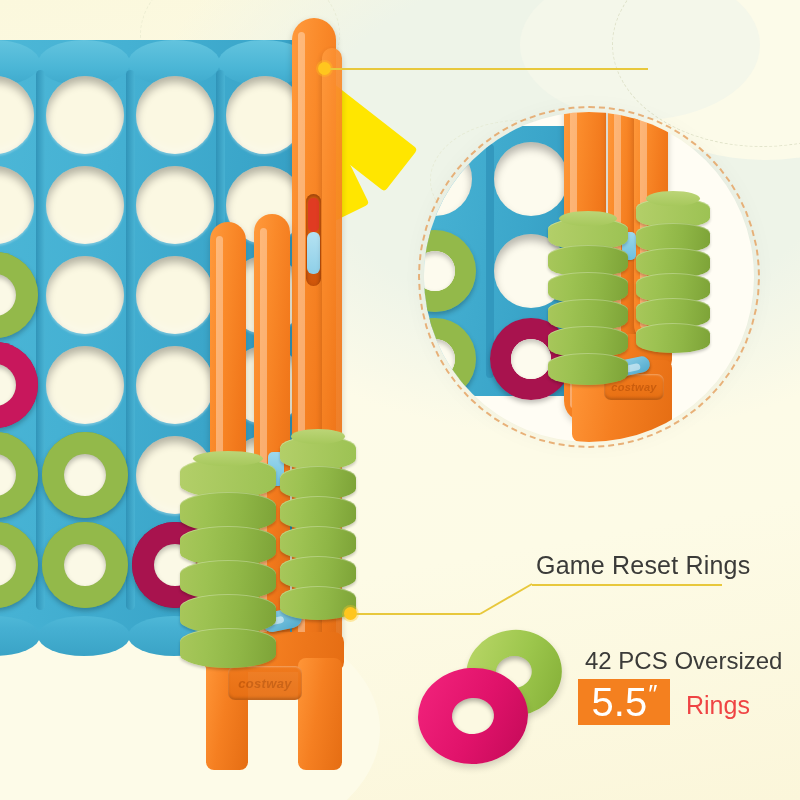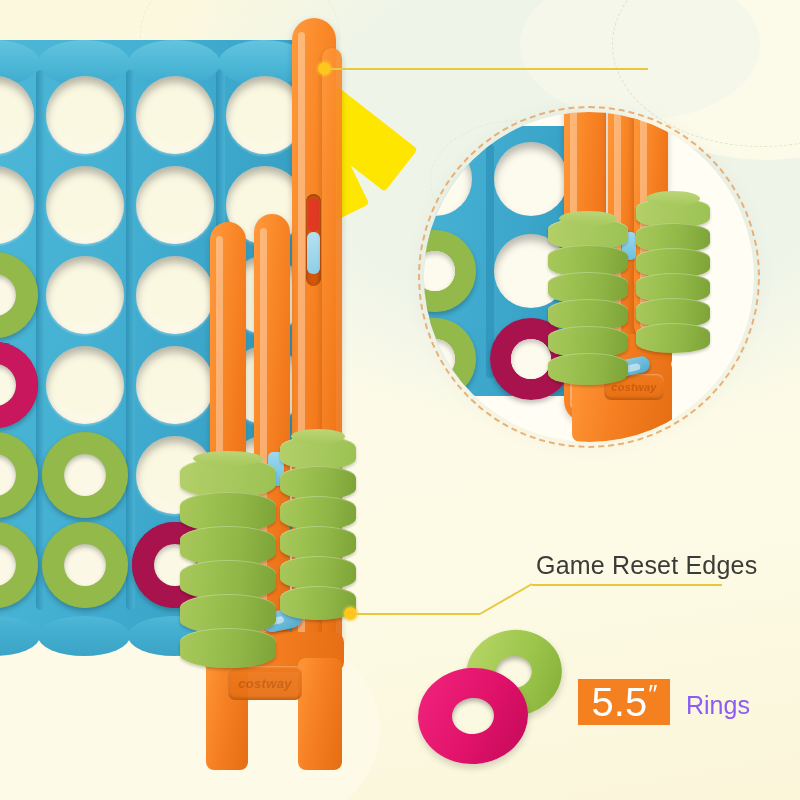--- a/index.html
+++ b/index.html
@@ -127,21 +127,21 @@
   .loose .body { position:absolute; width:100%; height:100%; border-radius:50%;
       box-shadow:0 4px 7px rgba(0,0,0,.16); }
   .loose .hole2 { position:absolute; border-radius:50%; background:#fcf9e2; }
 
   
   .spec-top { position:absolute; color:#3b3b39; font-size:24px; white-space:nowrap; }
   .spec-badge { position:absolute; background:#f4801f; color:#fff;
       display:flex; align-items:center; justify-content:center;
       font-size:40px; font-weight:500; letter-spacing:0px; }
   .spec-badge .q { font-size:26px; vertical-align:top; line-height:1; position:relative; top:-8px; left:1px;}
-  .spec-rings { position:absolute; color:#8b5cf6; font-size:25px;text-align:right; }
+  .spec-rings { position:absolute; color:#ef4444; font-size:25px;text-align:right; }
 
   .banner { position:absolute; background:#f07f3f; color:#fffdf7;
       display:flex; align-items:center; justify-content:center; font-size:26px; letter-spacing:.3px;}
 </style>
 </head>
 <body>
 
 <div id="stage">
 
   <div class="bg-base"></div>
@@ -314,21 +314,22 @@
 
   <div class="cal-dot" style="left:318px; top:62px;"></div>
   <div class="cal-line" style="left:330px; top:68px; width:318px;"></div>
   <div class="cal-underline" style="left:430px; top:68px; width:218px;"></div>
 
 
   <div class="cal-dot" style="left:344px; top:607px;"></div>
   <div class="cal-line" style="left:356px; top:613px; width:124px;"></div>
   <div class="diag" style="left:480px; top:613px; width:60px; transform:rotate(-30deg);"></div>
   <div class="cal-underline" style="left:532px; top:584px; width:190px;"></div>
-  <div class="cal-label" style="left:536px; top:551px;">Game Reset Edges</div>
-
+  <div class="cal-label" style="left:536px; top:551px;">Game Reset Rings</div>
+
+  <div class="spec-top" style="left:585px; top:647px;">42 PCS Oversized</div>
   <div class="spec-badge" style="left:578px; top:679px; width:92px; height:46px;text-align:center;">
     <span>5.5</span>
       <span class="q">″</span>
   </div>
   <div class="spec-rings" style="left:686px; top:691px;">Rings</div>
 
 </div>
 
 </body></html>

